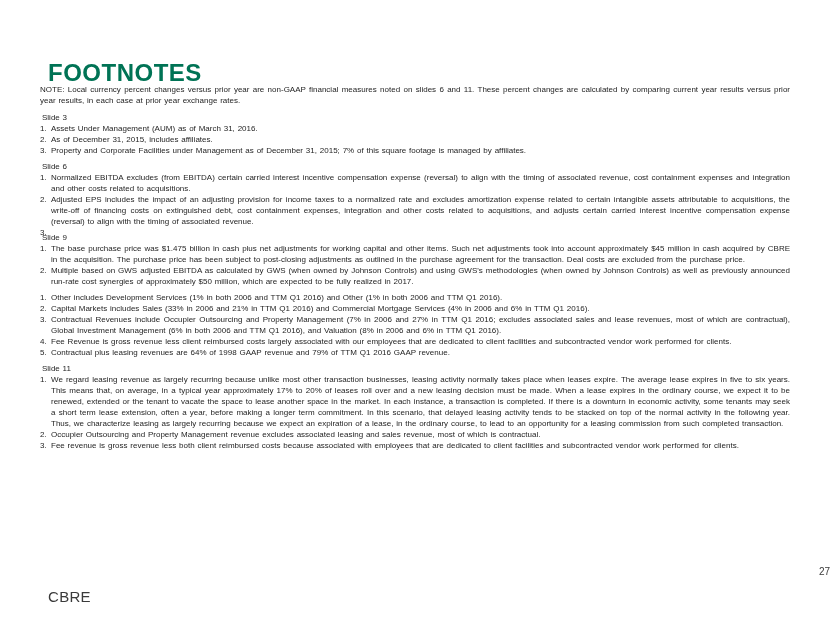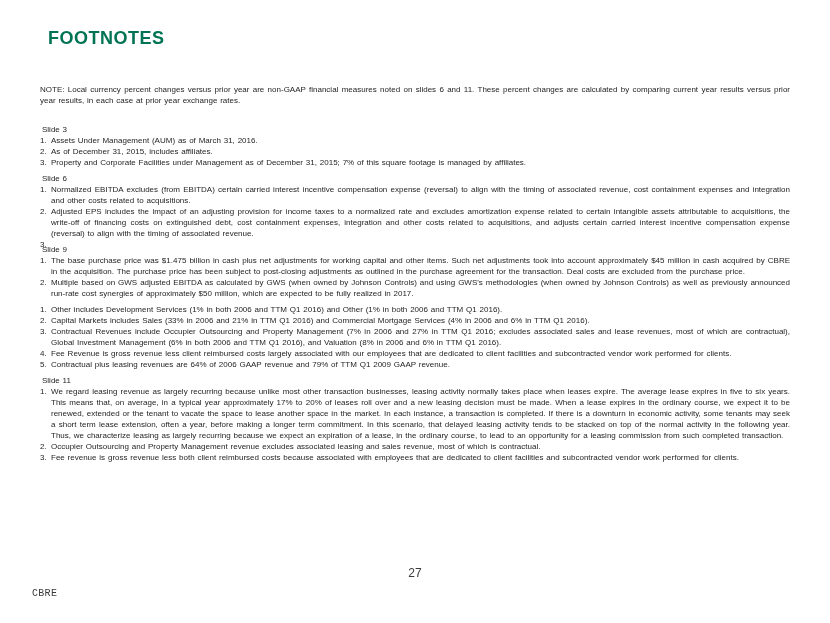--- a/index.html
+++ b/index.html
@@ -11,64 +11,63 @@
   .page{
     position:relative;
     width:830px;height:623px;
     background:#ffffff;
     font-family:"Liberation Sans","DejaVu Sans",sans-serif;
     color:var(--text-color);
     overflow:hidden;
   }
   .title{
     position:absolute;
-    left:48px;top:28px;
+    left:48px;top:59px;
     margin:0;
-    font-size:18px;
+    font-size:24px;
     font-weight:bold;
     letter-spacing:0.5px;
     color:var(--title-color);
   }
   .content{
     position:absolute;
     left:40px;top:84px;
     width:750px;
     font-size:8px;
     line-height:11px;
     text-align:justify;
     word-spacing:0.6px;
   }
-  .note{margin:0 0 18px 0;}
+  .note{margin:0 0 6px 0;}
   .section{margin-top:5px;}
   .section-heading{
     font-weight:normal;
     margin:0 0 0 2px;
   }
   .item{
     position:relative;
     padding-left:11px;
     margin:0;
   }
   .item-num{
     position:absolute;
     left:0;top:0;
   }
   .footer-brand{
     position:absolute;
-    left:32px;top:588px;
-    font-size:10px;
+    left:48px;top:588px;
+    font-size:15px;
     letter-spacing:0.3px;
     color:var(--footer-color);
-    font-family:Liberation Mono, monospace;
   }
   .footer-page{
     position:absolute;
     left:0;right:0;top:566px;
-    text-align:center;
-    font-size:12px;
+    text-align:right;
+    font-size:10px;
     color:var(--footer-color);
   }
 </style>
 </head>
 <body>
 
 <div class="page">
 
   <h1 class="title">FOOTNOTES</h1>
 
@@ -91,21 +90,21 @@
         <div class="section">
           <div class="section-heading">Slide 9</div>
           <div class="item"><span class="item-num">1.</span><span class="item-text">The base purchase price was $1.475 billion in cash plus net adjustments for working capital and other items. Such net adjustments took into account approximately $45 million in cash acquired by CBRE in the acquisition. The purchase price has been subject to post-closing adjustments as outlined in the purchase agreement for the transaction. Deal costs are excluded from the purchase price.</span></div>
           <div class="item"><span class="item-num">2.</span><span class="item-text">Multiple based on GWS adjusted EBITDA as calculated by GWS (when owned by Johnson Controls) and using GWS's methodologies (when owned by Johnson Controls) as well as previously announced run-rate cost synergies of approximately $50 million, which are expected to be fully realized in 2017.</span></div>
         </div>
         <div class="section">
           <div class="item"><span class="item-num">1.</span><span class="item-text">Other includes Development Services (1% in both 2006 and TTM Q1 2016) and Other (1% in both 2006 and TTM Q1 2016).</span></div>
           <div class="item"><span class="item-num">2.</span><span class="item-text">Capital Markets includes Sales (33% in 2006 and 21% in TTM Q1 2016) and Commercial Mortgage Services (4% in 2006 and 6% in TTM Q1 2016).</span></div>
           <div class="item"><span class="item-num">3.</span><span class="item-text">Contractual Revenues include Occupier Outsourcing and Property Management (7% in 2006 and 27% in TTM Q1 2016; excludes associated sales and lease revenues, most of which are contractual), Global Investment Management (6% in both 2006 and TTM Q1 2016), and Valuation (8% in 2006 and 6% in TTM Q1 2016).</span></div>
           <div class="item"><span class="item-num">4.</span><span class="item-text">Fee Revenue is gross revenue less client reimbursed costs largely associated with our employees that are dedicated to client facilities and subcontracted vendor work performed for clients.</span></div>
-          <div class="item"><span class="item-num">5.</span><span class="item-text">Contractual plus leasing revenues are 64% of 2006 GAAP revenue and 79% of TTM Q1 2009 GAAP revenue.</span></div>
+          <div class="item"><span class="item-num">5.</span><span class="item-text">Contractual plus leasing revenues are 64% of 1998 GAAP revenue and 79% of TTM Q1 2016 GAAP revenue.</span></div>
         </div>
         <div class="section">
           <div class="section-heading">Slide 11</div>
           <div class="item"><span class="item-num">1.</span><span class="item-text">We regard leasing revenue as largely recurring because unlike most other transaction businesses, leasing activity normally takes place when leases expire. The average lease expires in five to six years. This means that, on average, in a typical year approximately 17% to 20% of leases roll over and a new leasing decision must be made. When a lease expires in the ordinary course, we expect it to be renewed, extended or the tenant to vacate the space to lease another space in the market.  In each instance, a transaction is completed.  If there is a downturn in economic activity, some tenants may seek a short term lease extension, often a year, before making a longer term commitment. In this scenario, that delayed leasing activity tends to be stacked on top of the normal activity in the following year. Thus, we characterize leasing as largely recurring because we expect an expiration of a lease, in the ordinary course, to lead to an opportunity for a leasing commission from such completed transaction.</span></div>
           <div class="item"><span class="item-num">2.</span><span class="item-text">Occupier Outsourcing and Property Management revenue excludes associated leasing and sales revenue, most of which is contractual.</span></div>
           <div class="item"><span class="item-num">3.</span><span class="item-text">Fee revenue is gross revenue less both client reimbursed costs because associated with employees that are dedicated to client facilities and subcontracted vendor work performed for clients.</span></div>
         </div>
       </div>
   </div>
 

